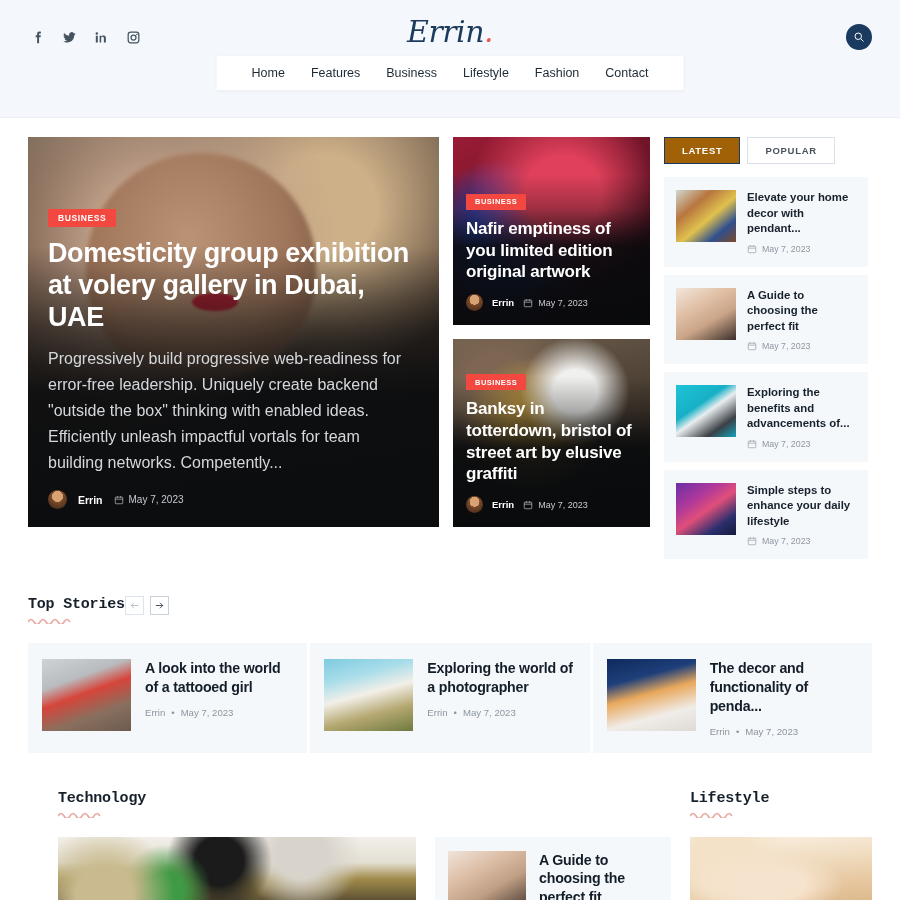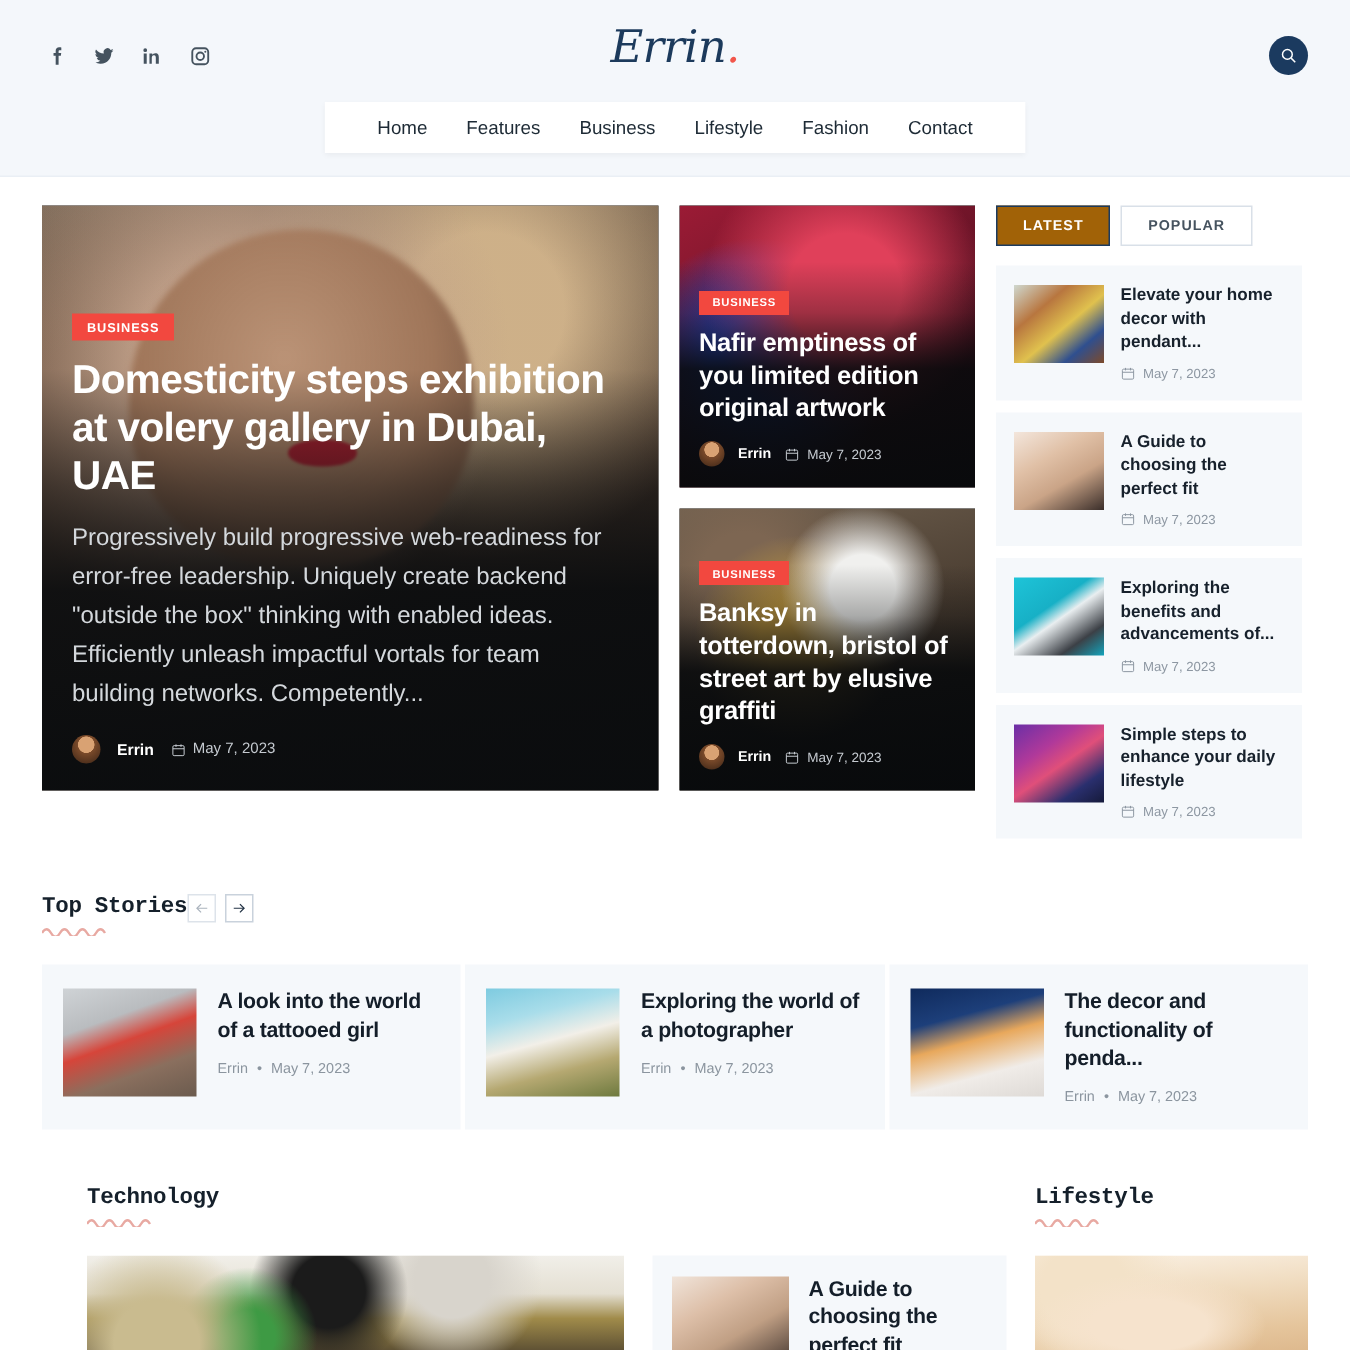--- a/index.html
+++ b/index.html
@@ -57,21 +57,21 @@
     display: flex; align-items: center; justify-content: center;
     cursor: pointer;
     border: none;
   }
   .search-btn svg { width: 12px; height: 12px; stroke: #ffffff; fill: none; stroke-width: 2; }
 
   .main-nav {
     position: absolute;
     left: 50%;
     transform: translateX(-50%);
-    top: 68px;
+    top: 56px;
     background: #ffffff;
     padding: 10px 35px;
     display: flex;
     gap: 26px;
     box-shadow: 0 1px 4px rgba(0,0,0,0.05);
   }
   .nav-link {
     font-size: 12.5px;
     color: #1d2a35;
     text-decoration: none;
@@ -432,21 +432,21 @@
   <section class="hero-grid">
 
     <article class="hero-card">
       <div class="hero-photo">
         <div class="hero-face"></div>
         <div class="hero-lips"></div>
       </div>
       <div class="hero-scrim"></div>
       <div class="hero-body">
         <span class="cat-badge">BUSINESS</span>
-        <h2 class="hero-title">Domesticity steps exhibition at volery gallery in Dubai, UAE</h2>
+        <h2 class="hero-title">Domesticity group exhibition at volery gallery in Dubai, UAE</h2>
         <p class="hero-excerpt">Progressively build progressive web-readiness for error-free leadership. Uniquely create backend "outside the box" thinking with enabled ideas. Efficiently unleash impactful vortals for team building networks. Competently...</p>
         <div class="meta-row">
           <span class="avatar"></span>
           <span class="meta-author">Errin</span>
           <span class="meta-date">
             <span class="cal-icon"><svg viewBox="0 0 24 24">
                   <rect x="3" y="5" width="18" height="16" rx="2"></rect>
                   <line x1="3" y1="10" x2="21" y2="10"></line>
                   <line x1="8" y1="3" x2="8" y2="7"></line>
                   <line x1="16" y1="3" x2="16" y2="7"></line>

